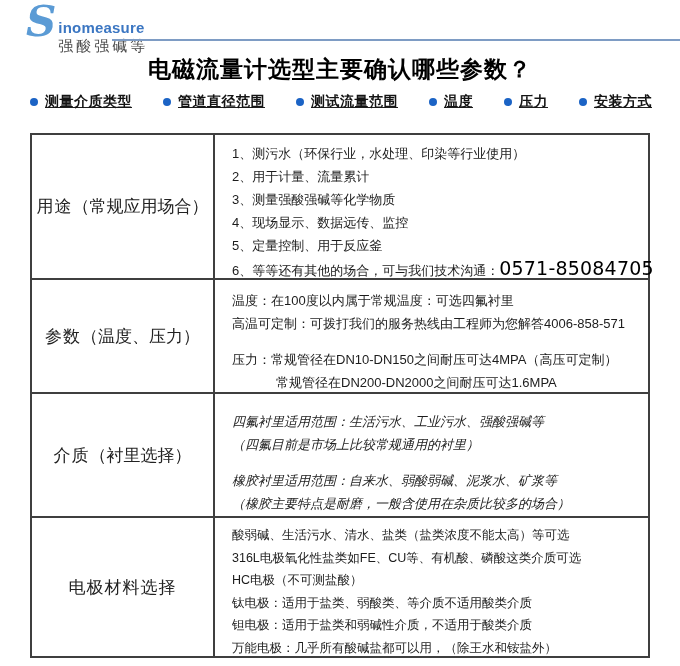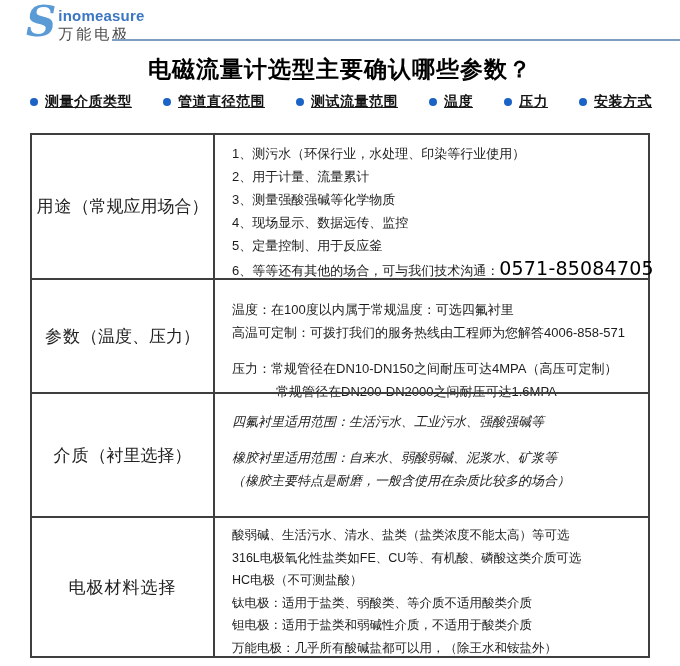--- a/index.html
+++ b/index.html
@@ -7,21 +7,21 @@
     width:680px;height:666px;position:relative;overflow:hidden;
     font-family:"Liberation Sans","DejaVu Sans",sans-serif;
     color:#1f1f1f;-webkit-font-smoothing:antialiased;
   }
   
   .logo-wrap{position:absolute;left:26px;top:2px;display:flex;align-items:flex-start;}
   .logo-s{
     font-size:42px;line-height:40px;font-weight:700;font-style:italic;
     color:#5b9bd5;font-family:"DejaVu Serif",serif;
   }
-  .logo-col{margin-left:2px;margin-top:6px;display:flex;flex-direction:column;}
+  .logo-col{margin-left:2px;margin-top:18px;display:flex;flex-direction:column;}
   .logo-rest{font-size:15px;line-height:15px;color:#3b76c2;font-weight:600;letter-spacing:0.2px;}
   .logo-tagline{font-size:15px;line-height:17px;color:#4a4a4a;letter-spacing:3px;margin-top:2px;}
   .header-rule{position:absolute;left:112px;top:39px;width:568px;height:2px;background:#7e9cc4;}
   
   .page-title{
     position:absolute;top:54px;left:0;width:100%;text-align:center;
     font-size:23px;font-weight:700;color:#000;letter-spacing:1px;
   }
   
   .bullets{
@@ -56,32 +56,32 @@
     flex:1;box-sizing:border-box;padding:7px 8px 0 17px;
     font-size:13px;line-height:23px;color:#1c1c1c;
   }
   .content-line{white-space:nowrap;}
   .phone-big{
     font-size:19px;font-family:"DejaVu Sans",sans-serif;color:#000;
     letter-spacing:0.2px;
   }
   .gap-block{margin-top:13px;}
   .indent{padding-left:44px;}
-  .row-params .content-cell{padding-top:18px;border-radius:22px;}
+  .row-params .content-cell{padding-top:9px;border-radius:22px;}
   .row-medium .content-cell{padding-top:16px;font-style:italic;}
   .row-electrode .content-cell{padding-top:6px;font-size:12.5px;line-height:22.5px;}
 </style>
 </head>
 <body>
 
 <div class="logo-wrap">
   <span class="logo-s">S</span>
   <span class="logo-col">
     <span class="logo-rest">inomeasure</span>
-    <span class="logo-tagline">万能电极</span>
+    <span class="logo-tagline">强酸强碱等</span>
   </span>
 </div>
 <div class="header-rule"></div>
 
 <div class="page-title">电磁流量计选型主要确认哪些参数？</div>
 
 <div class="bullets">
   <span class="bullet-item">
     <span class="bullet-dot"></span>
     <span class="bullet-label">测量介质类型</span>
@@ -138,20 +138,21 @@
     </div>
   </div>
 
   <div class="t-row row-medium">
     <div class="label-cell">
       <span class="label-main">介质</span>
         <span class="label-note">（衬里选择）</span>
     </div>
     <div class="content-cell">
       <div class="content-line">四氟衬里适用范围：生活污水、工业污水、强酸强碱等</div>
+      <div class="content-line">（四氟目前是市场上比较常规通用的衬里）</div>
       <div class="content-line gap-block">橡胶衬里适用范围：自来水、弱酸弱碱、泥浆水、矿浆等</div>
       <div class="content-line">（橡胶主要特点是耐磨，一般含使用在杂质比较多的场合）</div>
     </div>
   </div>
 
   <div class="t-row row-electrode">
     <div class="label-cell">
       <span class="label-main">电极材料选择</span>
     </div>
     <div class="content-cell">

